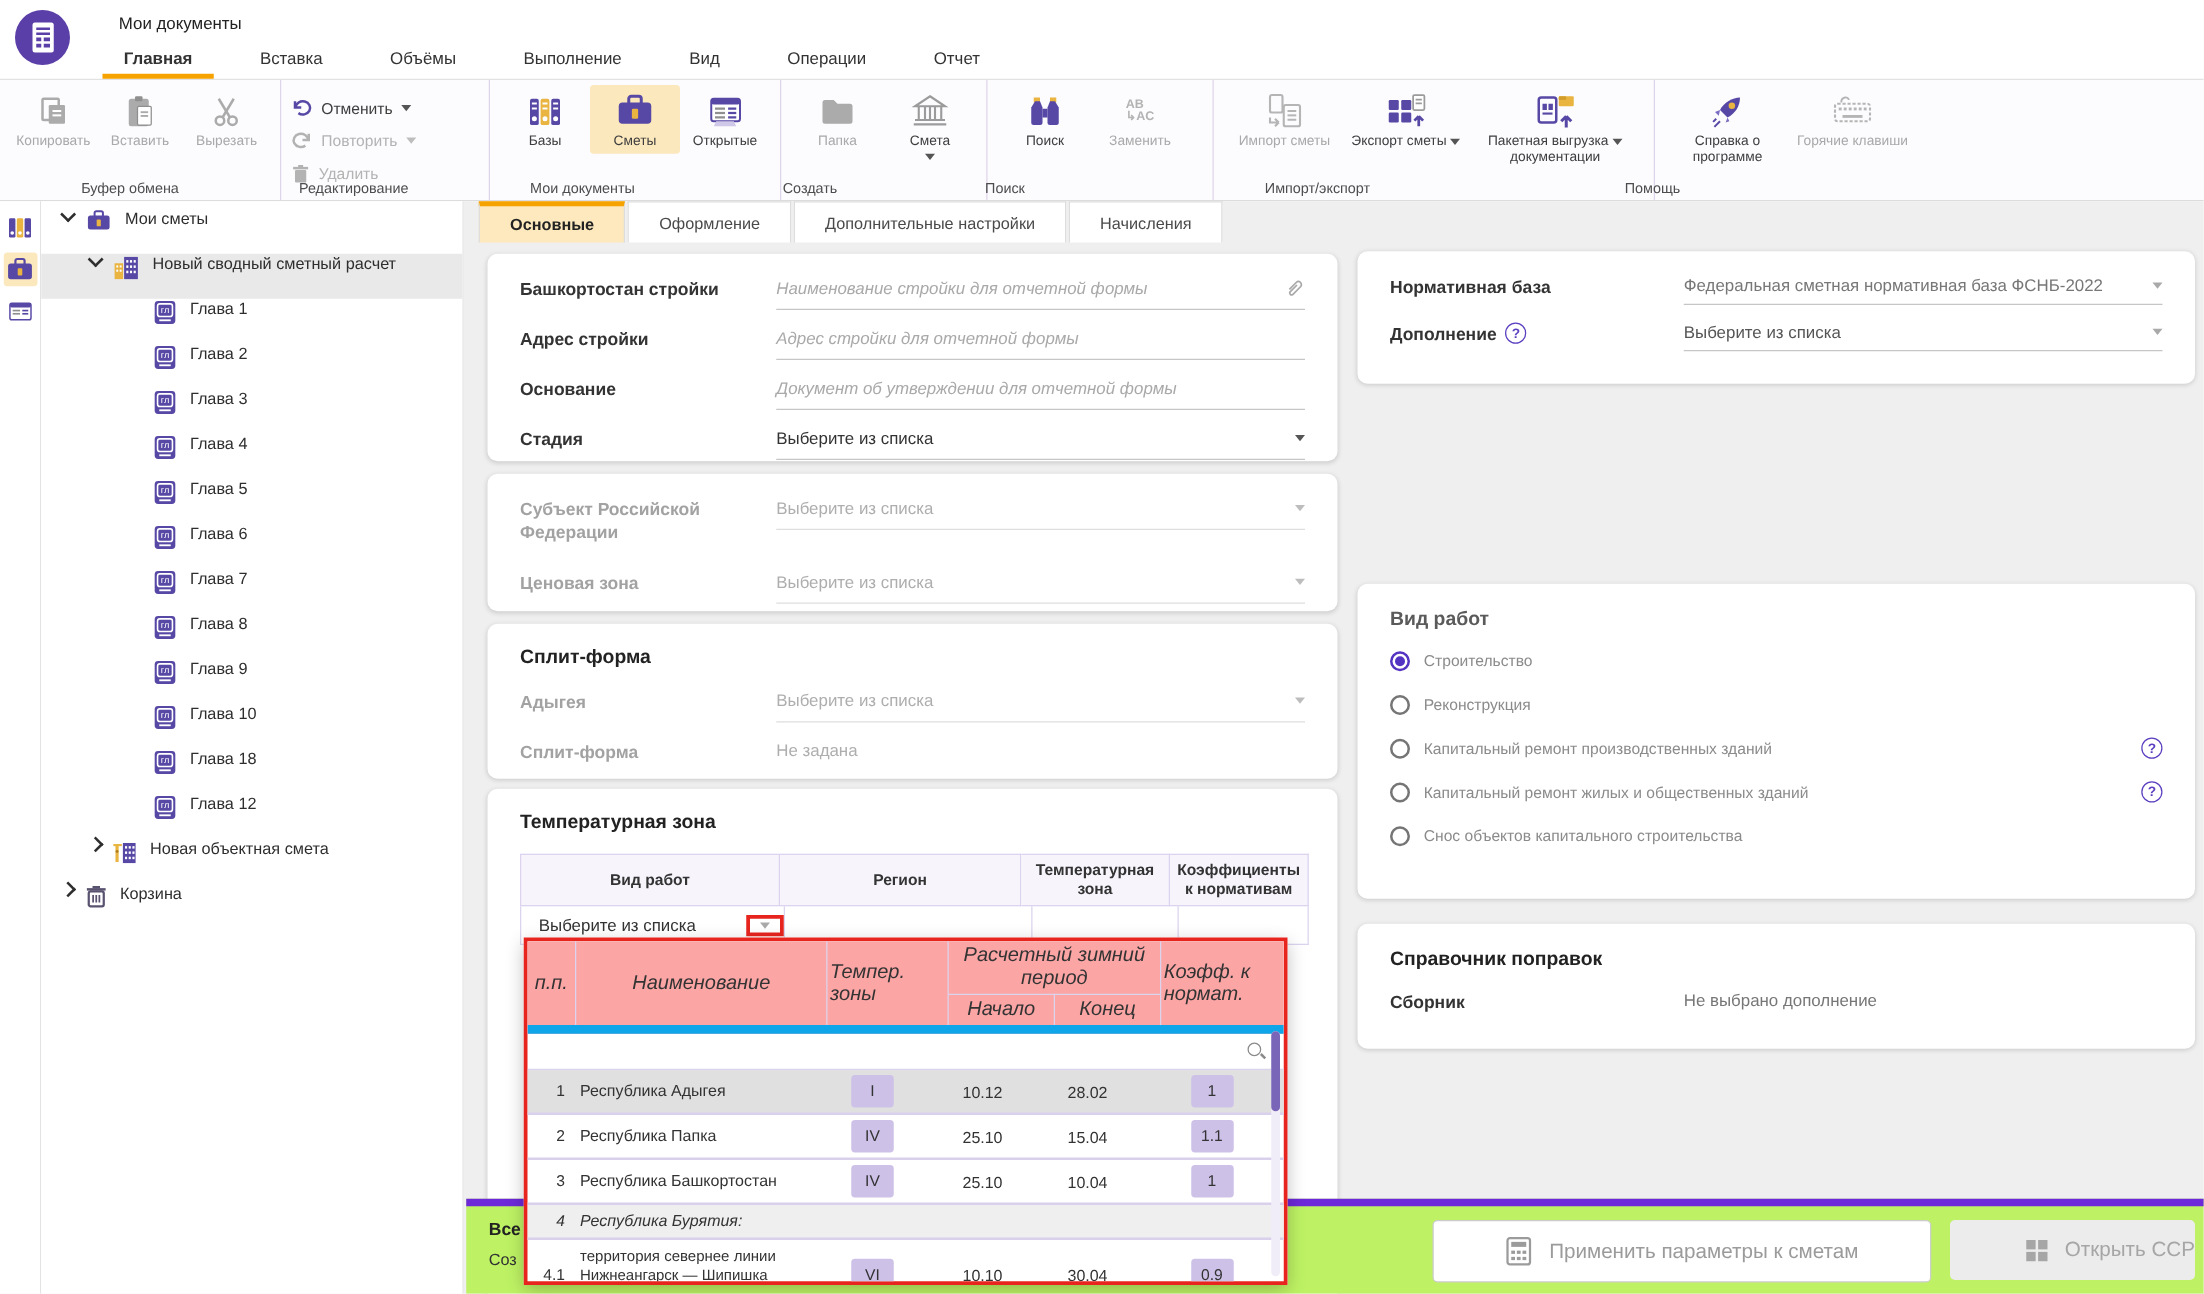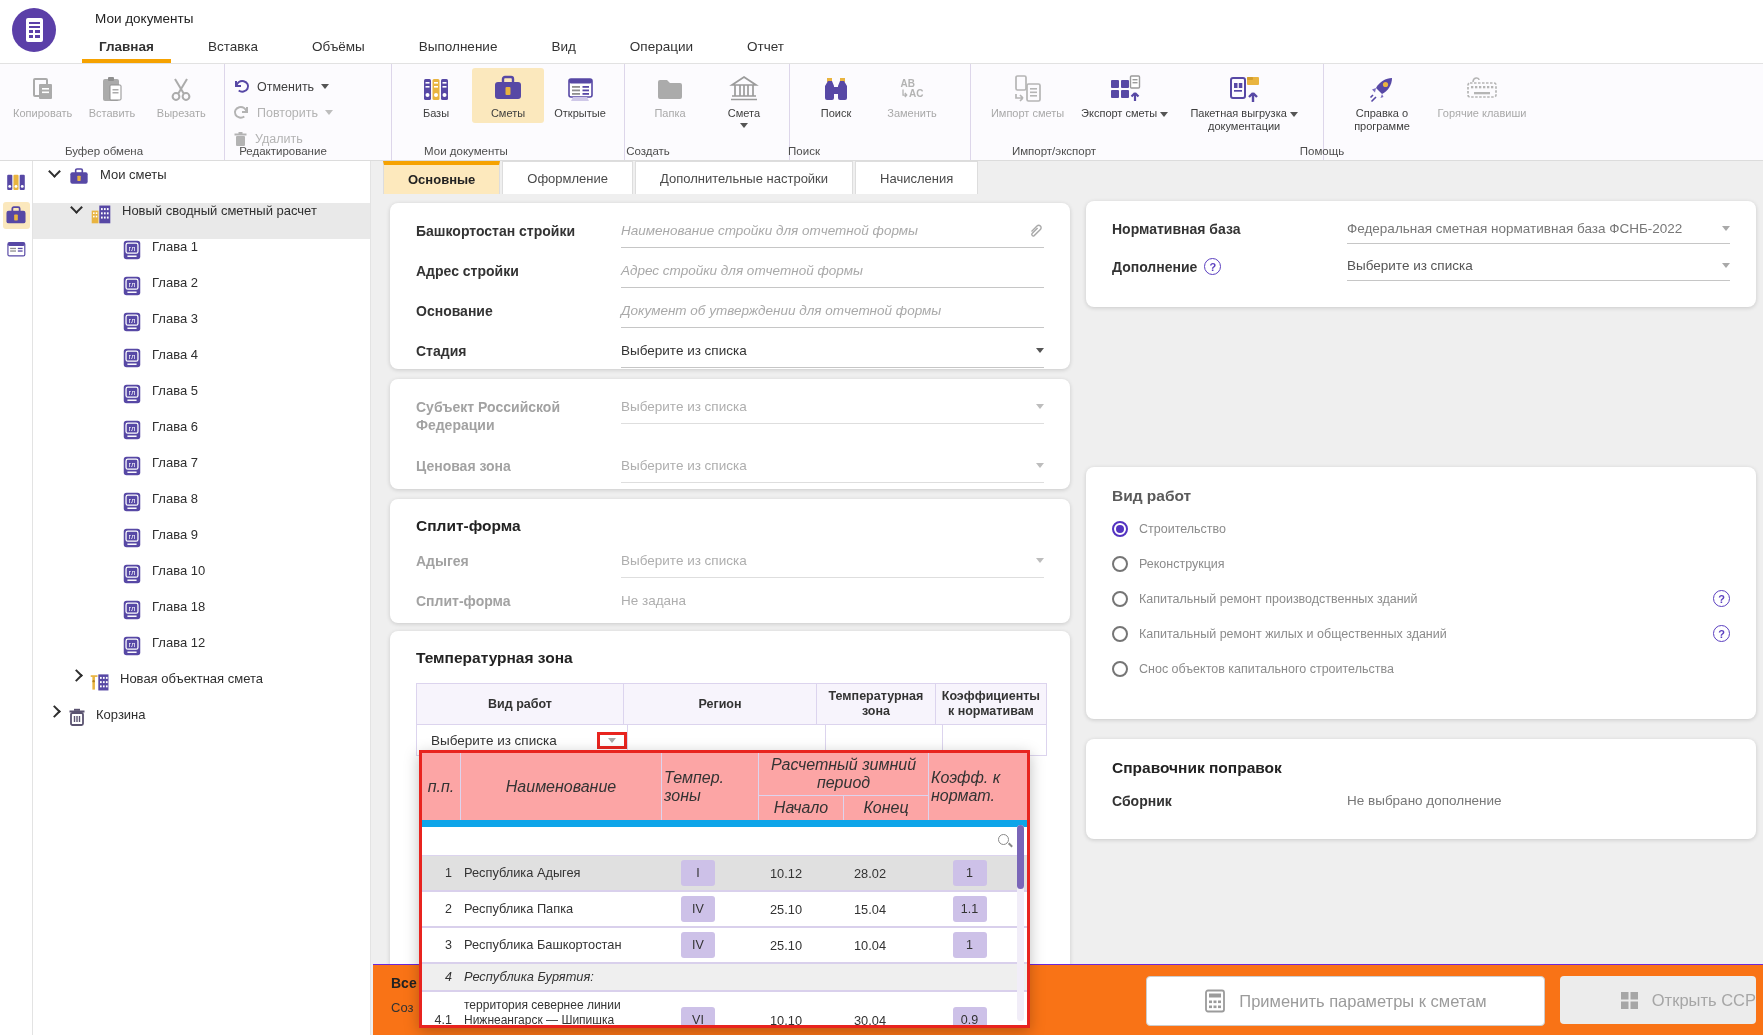--- a/index.html
+++ b/index.html
@@ -98,21 +98,21 @@
   .plabel{width:235px;flex:0 0 235px;font-size:14px;font-weight:bold;color:#333;display:flex;align-items:center;gap:7px}
   .pval{flex:1;border-bottom:1px solid #c6c6c6;padding-bottom:7px;display:flex;align-items:center;font-size:13.5px;color:#777}
   .radio-row{display:flex;align-items:center;gap:11px;margin-bottom:19px;position:relative}
   .radio{width:16px;height:16px;border:2px solid #757575;border-radius:50%;flex:0 0 16px;position:relative;box-sizing:border-box}
   .radio.sel{border-color:#5333c1}
   .radio.sel::after{content:"";position:absolute;left:2px;top:2px;width:8px;height:8px;border-radius:50%;background:#5333c1}
   .rlabel{font-size:12.5px;color:#8b8b8b}
   .qicon{width:17px;height:17px;border:1.5px solid #5b3fc0;border-radius:50%;color:#5b3fc0;font-size:11px;font-weight:bold;display:inline-flex;align-items:center;justify-content:center;box-sizing:border-box}
   .help-right{position:absolute;right:0;top:-1px}
   
-  .footer{position:absolute;left:2px;right:0;bottom:0;height:70px;background:#f97316;border-top:1px solid #6d28d9;z-index:20}
+  .footer{position:absolute;left:2px;right:0;bottom:0;height:70px;background:#bef264;border-top:6px solid #6d28d9;z-index:20}
   .foot-left{position:absolute;left:18px;top:10px;width:28px;overflow:hidden}
   .foot-line1{font-weight:bold;font-size:14px;color:#222;white-space:nowrap}
   .foot-line2{font-size:13px;color:#333;margin-top:9px;white-space:nowrap}
   .btn-apply{position:absolute;left:773px;top:11px;width:397px;height:48px;background:#fff;border:1px solid #ccc;border-radius:4px;display:flex;align-items:center;justify-content:center;gap:13px;font-size:16.5px;color:#9b9b9b}
   .btn-open{position:absolute;left:1187px;top:11px;width:196px;height:48px;background:#ececec;border:none;border-radius:4px;display:flex;align-items:center;justify-content:flex-end;gap:12px;font-size:16.5px;color:#a6a6a6}
   .searchglass{width:15px;height:15px;position:relative}
   .searchglass::before{content:"";position:absolute;left:0;top:0;width:9px;height:9px;border:1.6px solid #8a8a8a;border-radius:50%}
   .searchglass::after{content:"";position:absolute;left:10px;top:10px;width:5px;height:1.8px;background:#8a8a8a;transform:rotate(45deg)}
 </style>
 </head>

